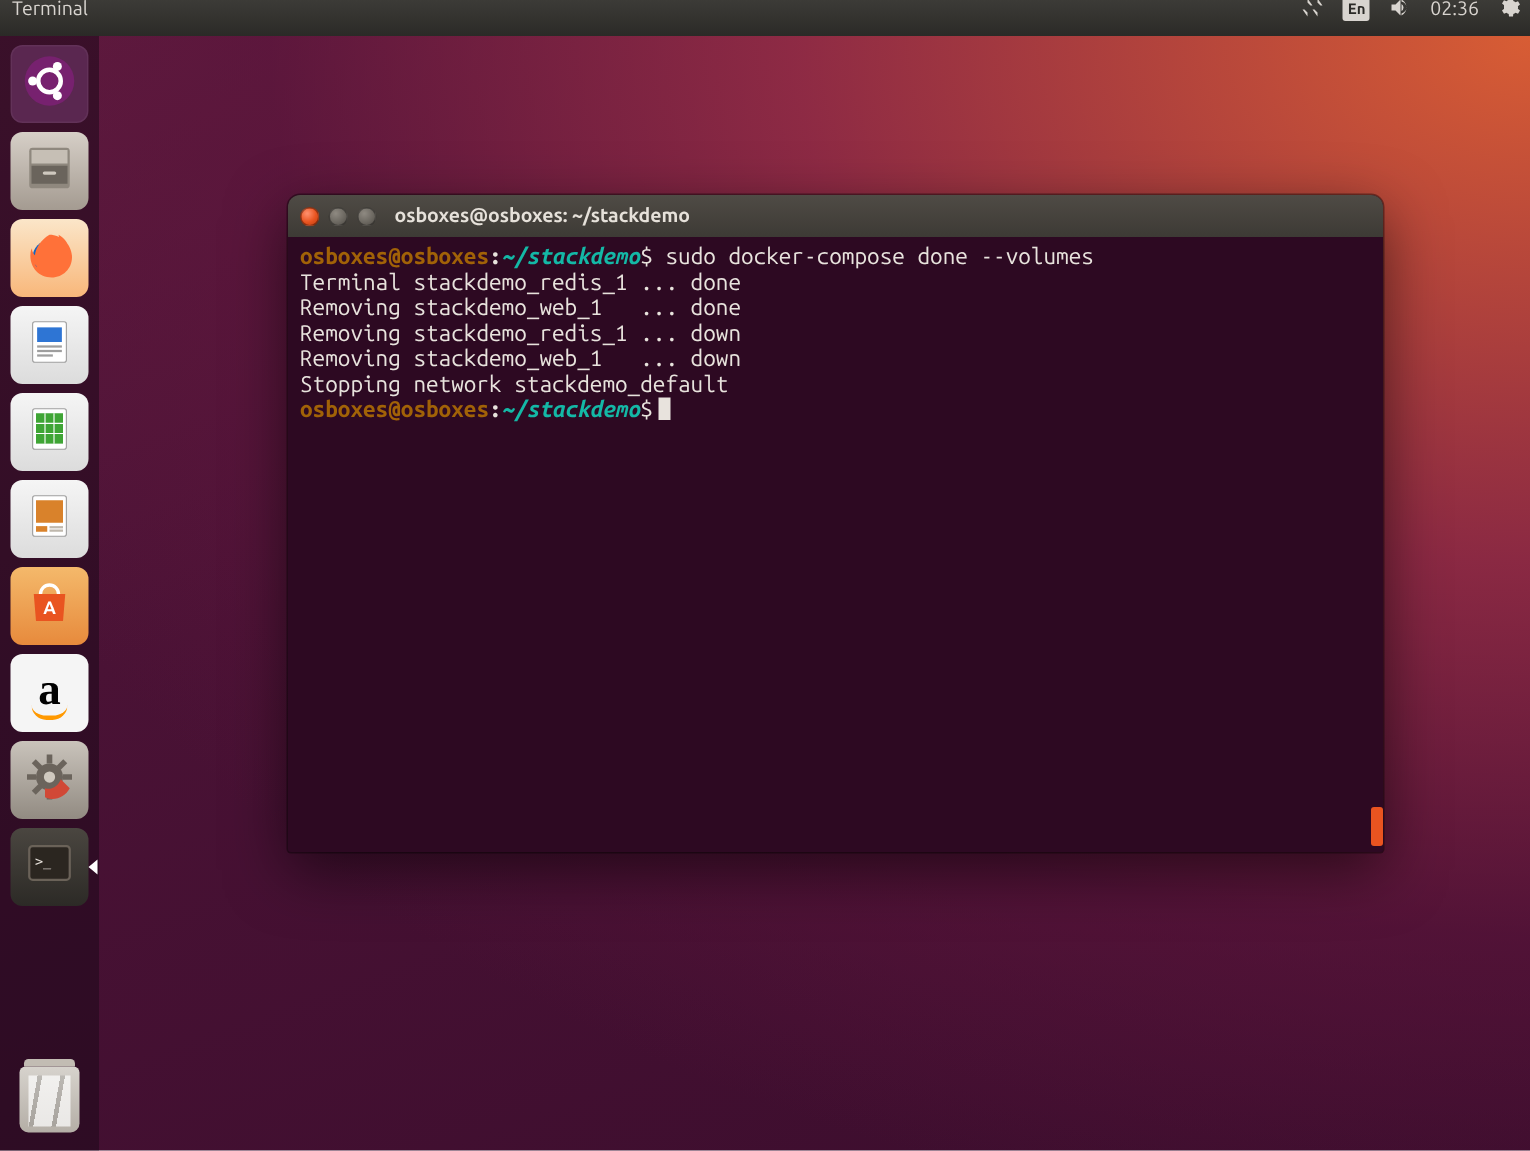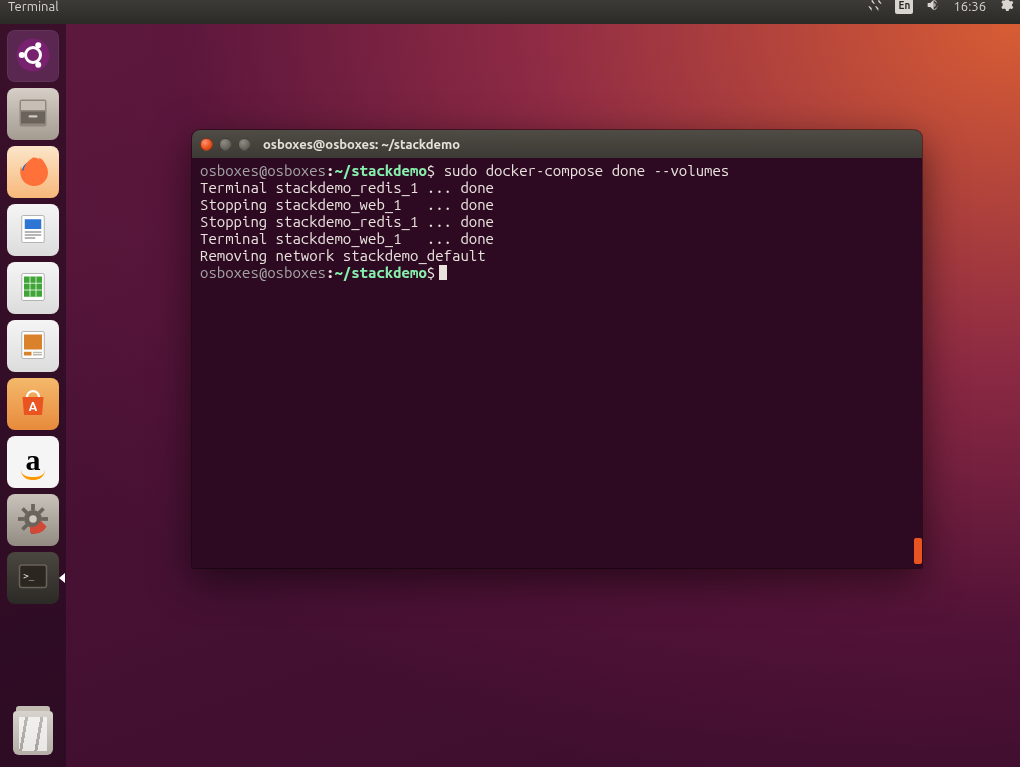--- a/index.html
+++ b/index.html
@@ -88,23 +88,23 @@
     position:absolute; top:28px; left:0; right:0; bottom:0;
     background:#2d0922; padding:4px 8px 8px 8px;
     font-family:"Ubuntu Mono","DejaVu Sans Mono",monospace;
     font-size:15px; line-height:17px; color:#e8e3dd;
     white-space:pre;
   }
   .term-body .scroll-thumb{
     position:absolute; right:0; bottom:4px; width:8px; height:26px;
     background:#e95420; border-radius:2px;
   }
-  .p-user{color:#a3a3a3;font-weight:normal;}
+  .p-user{color:#a16207;font-weight:bold;}
   .p-sep {color:#e8e3dd;font-weight:bold;}
-  .p-path{color:#86efac;font-weight:bold;}
+  .p-path{color:#14b8a6;font-weight:bold;font-style:italic;}
   .p-doll{color:#e8e3dd;}
   .cursor{display:inline-block;width:8px;height:15px;background:#e8e3dd;vertical-align:-2px;margin-left:4px;}
 
 </style>
 </head>
 <body>
 
 <div class="top-panel">
   <span>Terminal</span>
   <span class="spacer"></span>
@@ -122,21 +122,21 @@
   </span>
 
   <span class="item">
     <span>
       <svg viewBox="0 0 24 24">
           <path d="M4 9v6h4l5 5V4L8 9H4zm12 3a4 4 0 0 0-2-3.5v7A4 4 0 0 0 16 12zm-2-8v2.1A7 7 0 0 1 19 12a7 7 0 0 1-5 5.9V20a9 9 0 0 0 0-16z"></path>
         </svg>
     </span>
   </span>
 
-  <span class="item">16:36</span>
+  <span class="item">02:36</span>
 
   <span class="item">
     <span>
       <svg viewBox="0 0 24 24">
           <path d="M12 8a4 4 0 1 0 4 4 4 4 0 0 0-4-4zm9 4a7.9 7.9 0 0 0-.1-1.3l2.1-1.6-2-3.4-2.5 1a7.6 7.6 0 0 0-2.2-1.3L16 2h-4l-.3 2.4a7.6 7.6 0 0 0-2.2 1.3l-2.5-1-2 3.4 2.1 1.6A8.4 8.4 0 0 0 7 12a8.4 8.4 0 0 0 .1 1.3L5 14.9l2 3.4 2.5-1a7.6 7.6 0 0 0 2.2 1.3L12 21h4l.3-2.4a7.6 7.6 0 0 0 2.2-1.3l2.5 1 2-3.4-2.1-1.6A7.9 7.9 0 0 0 21 12z"></path>
         </svg>
     </span>
   </span>
 </div>
 
@@ -268,20 +268,20 @@
 <div class="term-window">
   <div class="term-titlebar">
     <span class="tb-btn tb-close"></span>
     <span class="tb-btn tb-min"></span>
     <span class="tb-btn tb-max"></span>
     <span class="title">osboxes@osboxes: ~/stackdemo</span>
   </div>
 
   <div class="term-body"><span class="p-user">osboxes@osboxes</span><span class="p-sep">:</span><span class="p-path">~/stackdemo</span><span class="p-doll">$</span> <span>sudo docker-compose done --volumes</span>
 <span>Terminal stackdemo_redis_1 ... done</span>
-<span>Stopping stackdemo_web_1   ... done</span>
-<span>Stopping stackdemo_redis_1 ... done</span>
-<span>Terminal stackdemo_web_1   ... done</span>
-<span>Removing network stackdemo_default</span>
+<span>Removing stackdemo_web_1   ... done</span>
+<span>Removing stackdemo_redis_1 ... down</span>
+<span>Removing stackdemo_web_1   ... down</span>
+<span>Stopping network stackdemo_default</span>
 <span class="p-user">osboxes@osboxes</span><span class="p-sep">:</span><span class="p-path">~/stackdemo</span><span class="p-doll">$</span><span class="cursor"></span>
     <div class="scroll-thumb"></div>
   </div>
 </div>
 
 </body></html>

